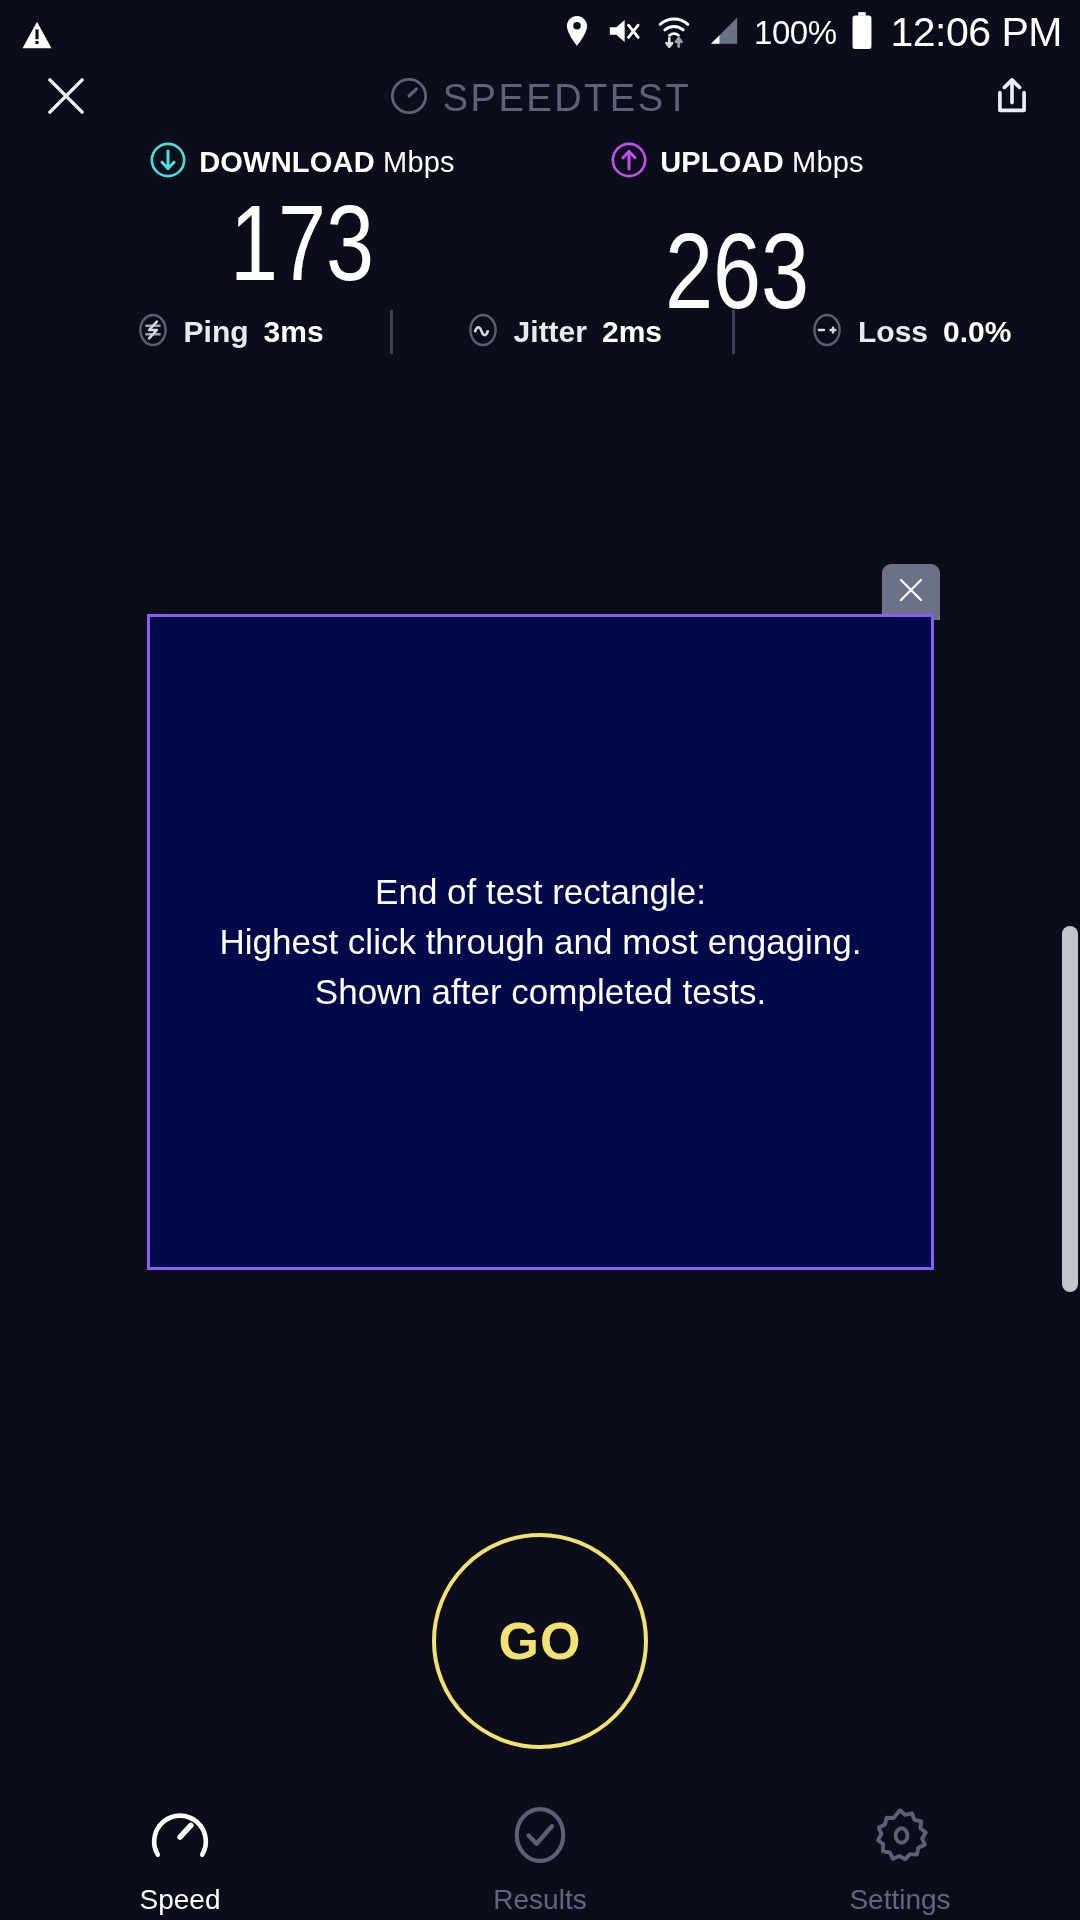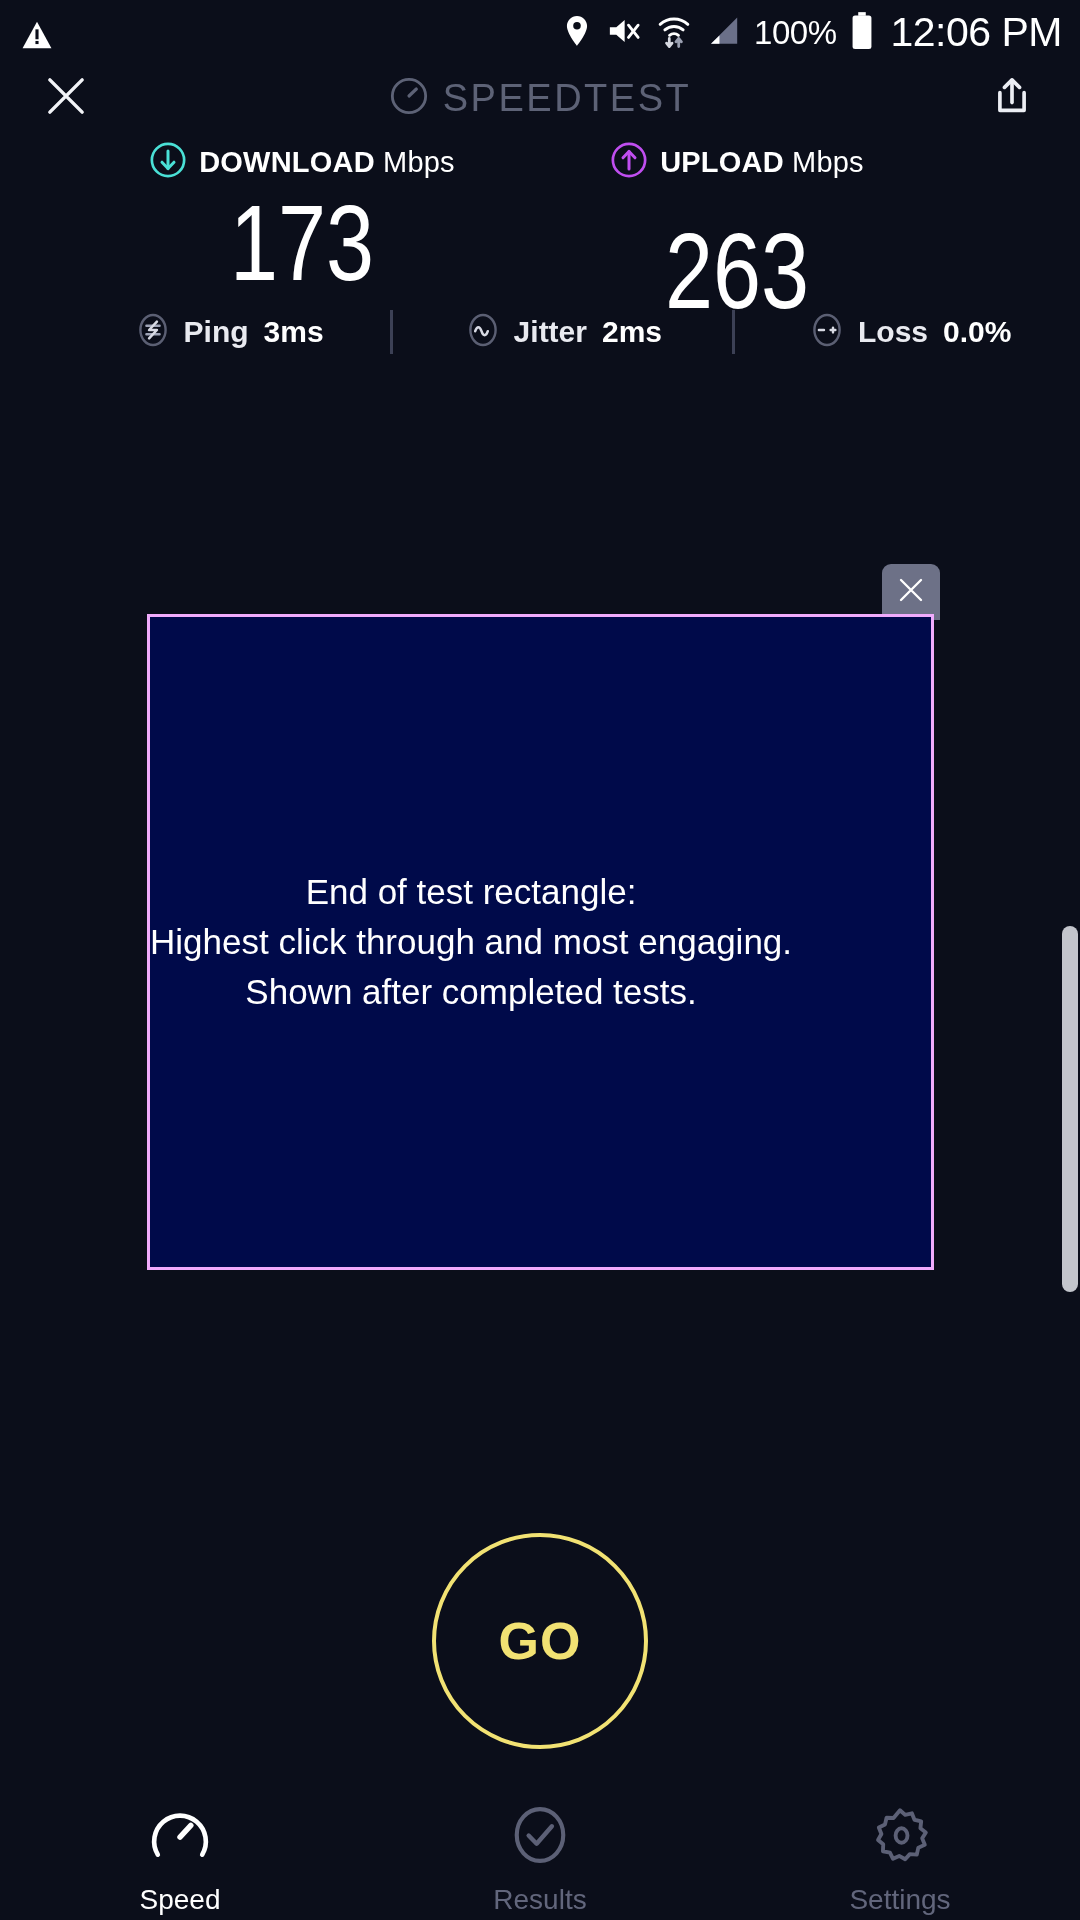--- a/index.html
+++ b/index.html
@@ -66,22 +66,22 @@
   .pjl-gap4{ width:74px; }
 
   
   .ad-close{
     position:absolute; left:882px; top:564px; width:58px; height:56px;
     background:#6d7187; border-radius:9px 9px 0 0;
     display:flex; align-items:center; justify-content:center;
   }
   .ad-rect{
     position:absolute; left:147px; top:614px; width:787px; height:656px;
-    background:#000a4a; border:3px solid #f0abfc;
-    display:flex; align-items:center; justify-content:flex-start;
+    background:#000a4a; border:3px solid #8b5cf6;
+    display:flex; align-items:center; justify-content:center;
   }
   .ad-text{
     color:#ffffff; font-size:35px; line-height:1.42; text-align:center;
     font-family:"Liberation Sans", sans-serif;
   }
   .ad-text div{ white-space:nowrap; }
 
   
   .scrollbar{
     position:absolute; right:2px; top:926px; width:16px; height:366px;

